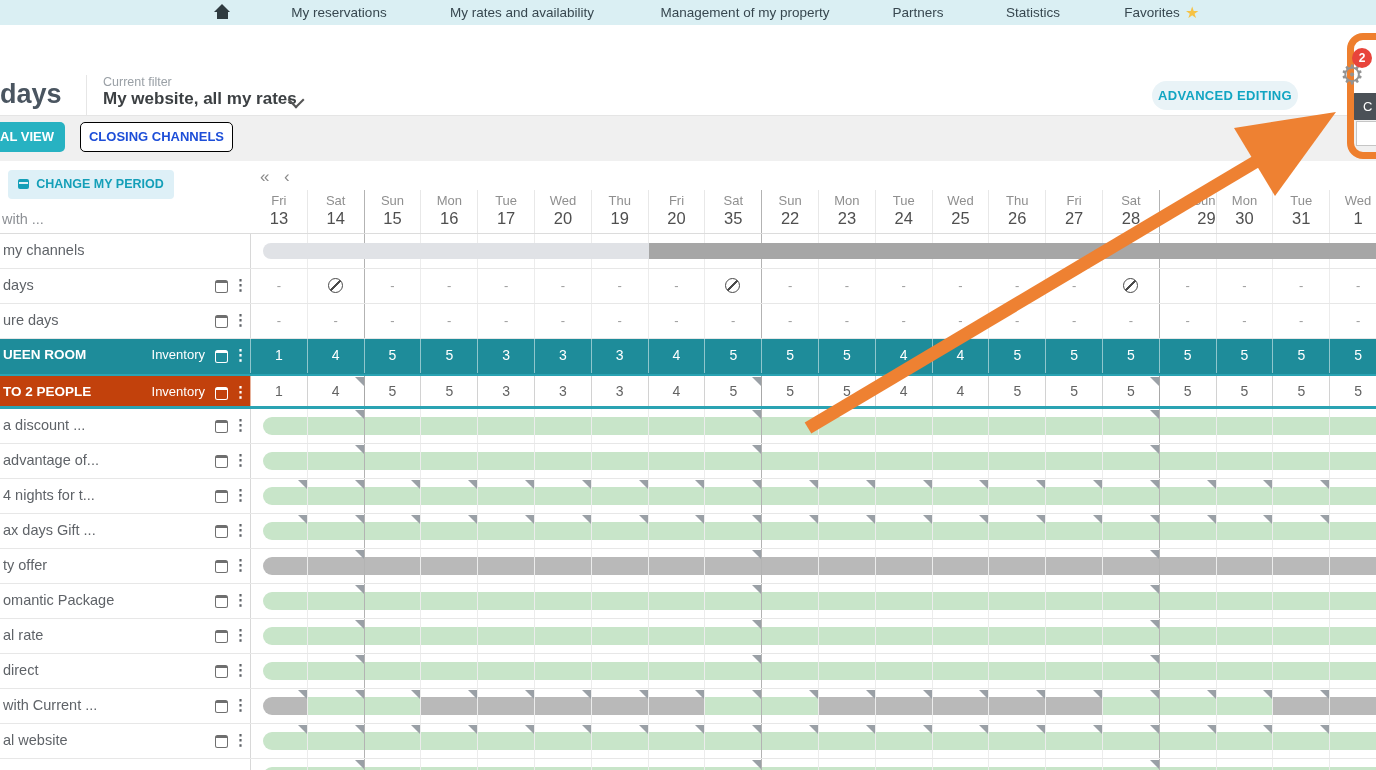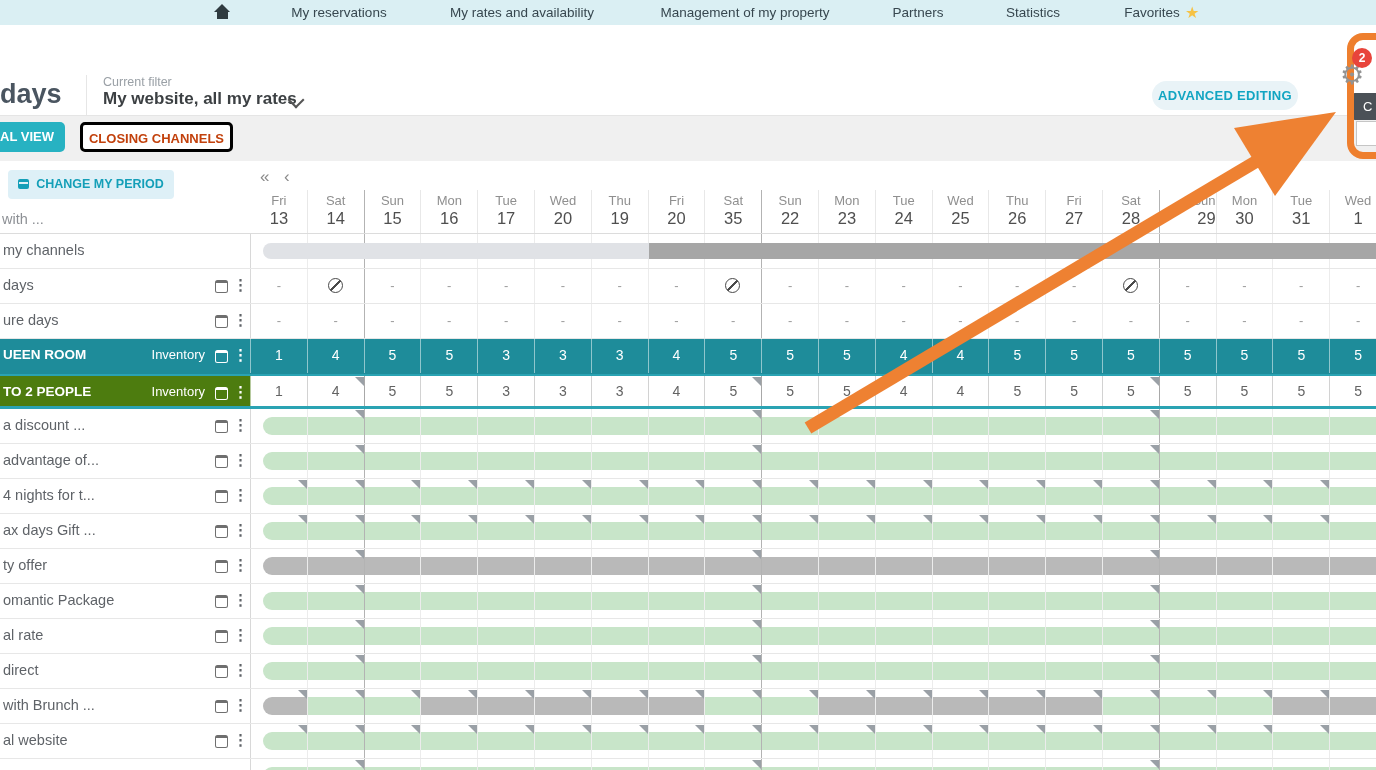--- a/index.html
+++ b/index.html
@@ -27,21 +27,21 @@
   .adv-btn{position:absolute;left:1152px;top:56px;width:146px;height:29px;background:#e9f3f7;
       border-radius:16px;color:#12a5c2;font-weight:700;font-size:13px;letter-spacing:.3px;
       text-align:center;line-height:29px;cursor:pointer;}
   
   .toolbar{position:absolute;left:0;top:115px;right:0;height:45px;background:#f0f0f0;
       border-top:1px solid #e5e5e5;}
   .btn-general{position:absolute;left:0;top:6px;width:65px;height:30px;background:#27b2c2;
       border-radius:0 5px 5px 0;color:#fff;font-weight:700;font-size:13px;line-height:30px;
       text-align:right;padding-right:11px;box-sizing:border-box;cursor:pointer;}
   .btn-closing{position:absolute;left:80px;top:6px;width:153px;height:30px;background:#fff;
-      border:3px solid #000000;border-radius:5px;color:#c2410c;font-weight:700;font-size:13px;
+      border:1px solid #000000;border-radius:5px;color:#1d4ed8;font-weight:700;font-size:13px;
       line-height:28px;text-align:center;box-sizing:border-box;cursor:pointer;}
   
   .chip{position:absolute;left:8px;top:170px;width:166px;height:29px;background:#def0f7;
       border-radius:4px;color:#149fb8;font-weight:700;font-size:12.5px;line-height:29px;
       text-align:center;cursor:pointer;}
   .chip .cal{display:inline-block;width:11px;height:10px;background:#149fb8;border-radius:2px;
       margin-right:7px;vertical-align:-1px;position:relative;}
   .chip .cal::after{content:"";position:absolute;left:1px;top:3px;right:1px;height:1.5px;background:#def0f7;}
   .search{position:absolute;left:2px;top:211px;font-size:14.5px;color:#8d9095;cursor:text;}
   .month{position:absolute;left:251px;top:169px;width:1079px;text-align:center;
@@ -55,21 +55,21 @@
   .colh .dow{margin-top:3px;font-size:13px;color:#8f8f8f;}
   .colh .dt{margin-top:1px;font-size:16.5px;color:#4f4f4f;}
   
   .row{position:absolute;left:0;width:1376px;height:35px;box-sizing:border-box;
       border-bottom:1px solid #e7e7e7;background:#fff;}
   .row.inv-dark{background:#1e8c9a;border-bottom:1px solid #1e8c9a;}
   .row.inv-light{border-top:2px solid #2aa3b3;border-bottom:3px solid #2aa3b3;}
   .labelbox{position:absolute;left:0;top:0;width:251px;height:100%;box-sizing:border-box;
       border-right:1px solid #d8d8d8;}
   .inv-dark .labelbox{border-right-color:rgba(255,255,255,.5);}
-  .inv-light .labelbox{background:#4d7c0f;border-right-color:rgba(255,255,255,.6);}
+  .inv-light .labelbox{background:#c2410c;border-right-color:rgba(255,255,255,.6);}
   .rowlabel{position:absolute;left:3px;top:0;line-height:32px;font-size:14.5px;color:#5f6368;
       white-space:nowrap;}
   .inv-dark .rowlabel,.inv-light .rowlabel{color:#fff;font-weight:700;font-size:13.5px;}
   .invtag{position:absolute;right:45px;top:0;line-height:32px;font-size:13px;color:#fff;}
   .cal-ic{position:absolute;left:215px;top:11px;width:11px;height:9px;box-sizing:content-box;
       border:1.5px solid #6f6f6f;border-top-width:3px;border-radius:2.5px;cursor:pointer;}
   .inv-dark .cal-ic,.inv-light .cal-ic{border-color:#fff;}
   .kebab{position:absolute;left:233px;top:0;line-height:32px;font-size:15px;font-weight:700;
       color:#5f6368;cursor:pointer;}
   .inv-dark .kebab,.inv-light .kebab{color:#fff;}
@@ -1118,21 +1118,21 @@
         </div>
         <div class="cell" style="left: 1330.2px; width: 56.8px;">
           <div class="seg green"></div>
         </div>
         <div class="tri" style="left: 354.6px;"></div>
         <div class="tri" style="left: 752.2px;"></div>
         <div class="tri" style="left: 1149.8px;"></div>
       </div>
       <div class="row " style="top: 689px;">
         <div class="labelbox">
-          <span class="rowlabel">with Brunch ...</span>
+          <span class="rowlabel">with Current ...</span>
           <span class="cal-ic"></span>
           <span class="kebab">⋮</span>
         </div>
         <div class="cell" style="left: 251px; width: 56.8px;">
           <div class="seg gray cap"></div>
         </div>
         <div class="cell wk" style="left: 307.8px; width: 56.8px;">
           <div class="seg green"></div>
         </div>
         <div class="cell" style="left: 364.6px; width: 56.8px;">

